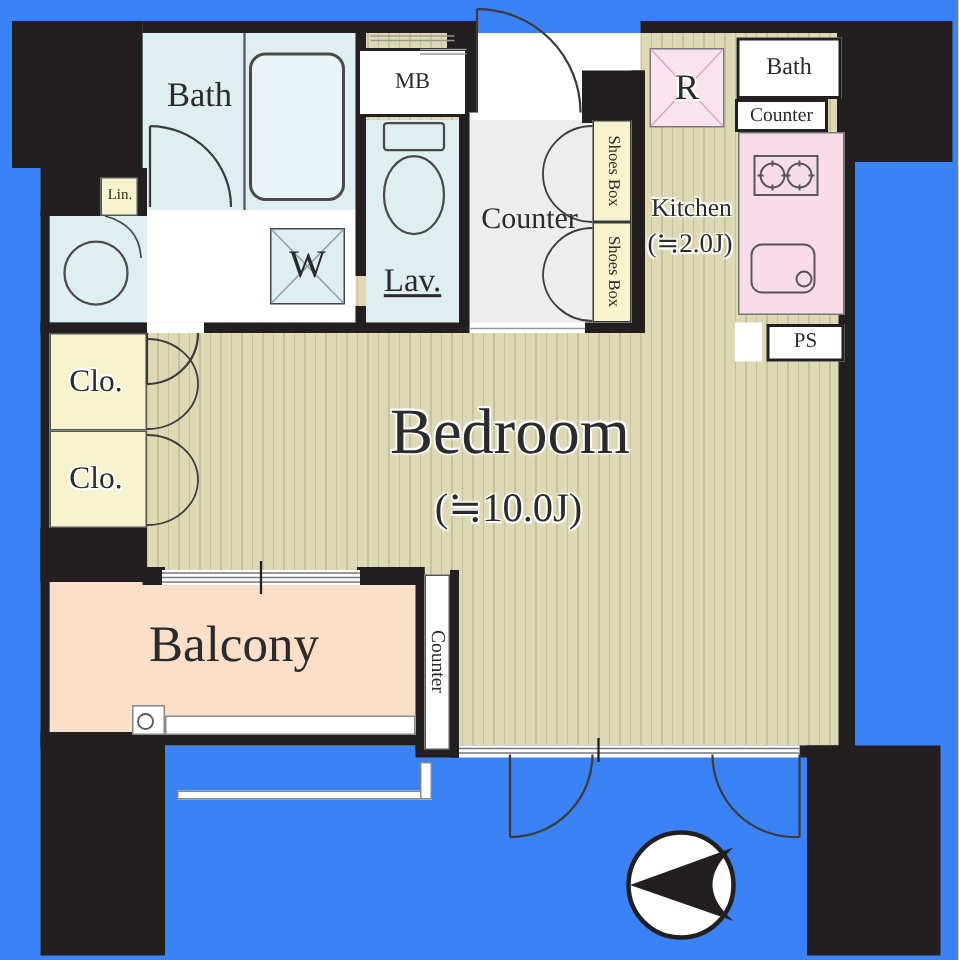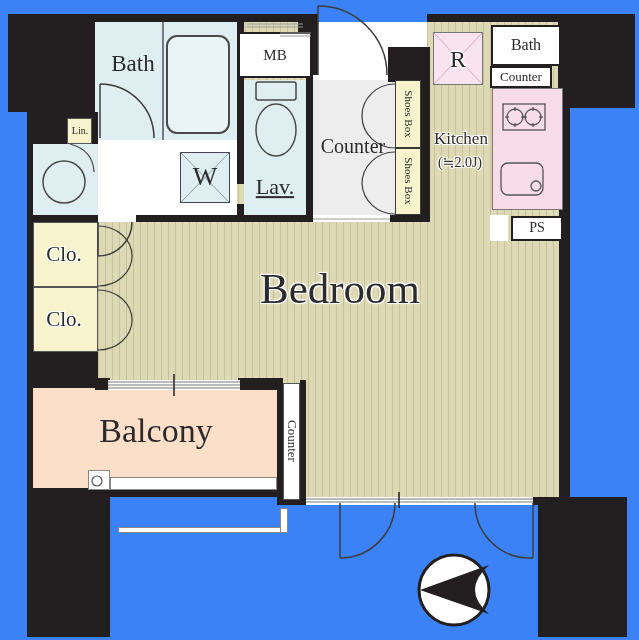--- a/index.html
+++ b/index.html
@@ -197,24 +197,25 @@
 
   <div class="lbl" style="left:133px;top:64px;font-size:23px;">Bath</div>
   <div class="lbl" style="left:275px;top:55px;font-size:15px;">MB</div>
   <div class="lbl" style="left:275px;top:187px;font-size:22px;text-decoration:underline;">Lav.</div>
   <div class="lbl" style="left:205px;top:177px;font-size:26px;">W</div>
   <div class="lbl" style="left:80px;top:131px;font-size:10px;">Lin.</div>
   <div class="lbl" style="left:353px;top:147px;font-size:20px;">Counter</div>
   <div class="lbl vert" style="left:408px;top:114px;font-size:11px;">Shoes Box</div>
   <div class="lbl vert" style="left:408px;top:181px;font-size:11px;">Shoes Box</div>
   <div class="lbl halo" style="left:461px;top:139px;font-size:17px;">Kitchen</div>
-  <div class="lbl halo" style="left:460px;top:163px;font-size:14px;">(≒2.0J)</div>
+  <div class="lbl halo" style="left:460px;top:163px;font-size:18px;">(≒2.0J)</div>
   <div class="lbl halo" style="left:458px;top:60px;font-size:24px;">R</div>
   <div class="lbl" style="left:526px;top:45px;font-size:16px;">Bath</div>
   <div class="lbl" style="left:521px;top:77px;font-size:13px;">Counter</div>
   <div class="lbl" style="left:537px;top:228px;font-size:14px;">PS</div>
   <div class="lbl halo" style="left:64px;top:254px;font-size:21px;">Clo.</div>
   <div class="lbl halo" style="left:64px;top:319px;font-size:21px;">Clo.</div>
   <div class="lbl halo" style="left:340px;top:289px;font-size:43px;">Bedroom</div>
+  <div class="lbl halo" style="left:339px;top:339px;font-size:27px;">(≒10.0J)</div>
   <div class="lbl" style="left:156px;top:431px;font-size:34px;">Balcony</div>
   <div class="lbl vert" style="left:292px;top:441px;font-size:13px;">Counter</div>
 
 </div>
 
 </body></html>

